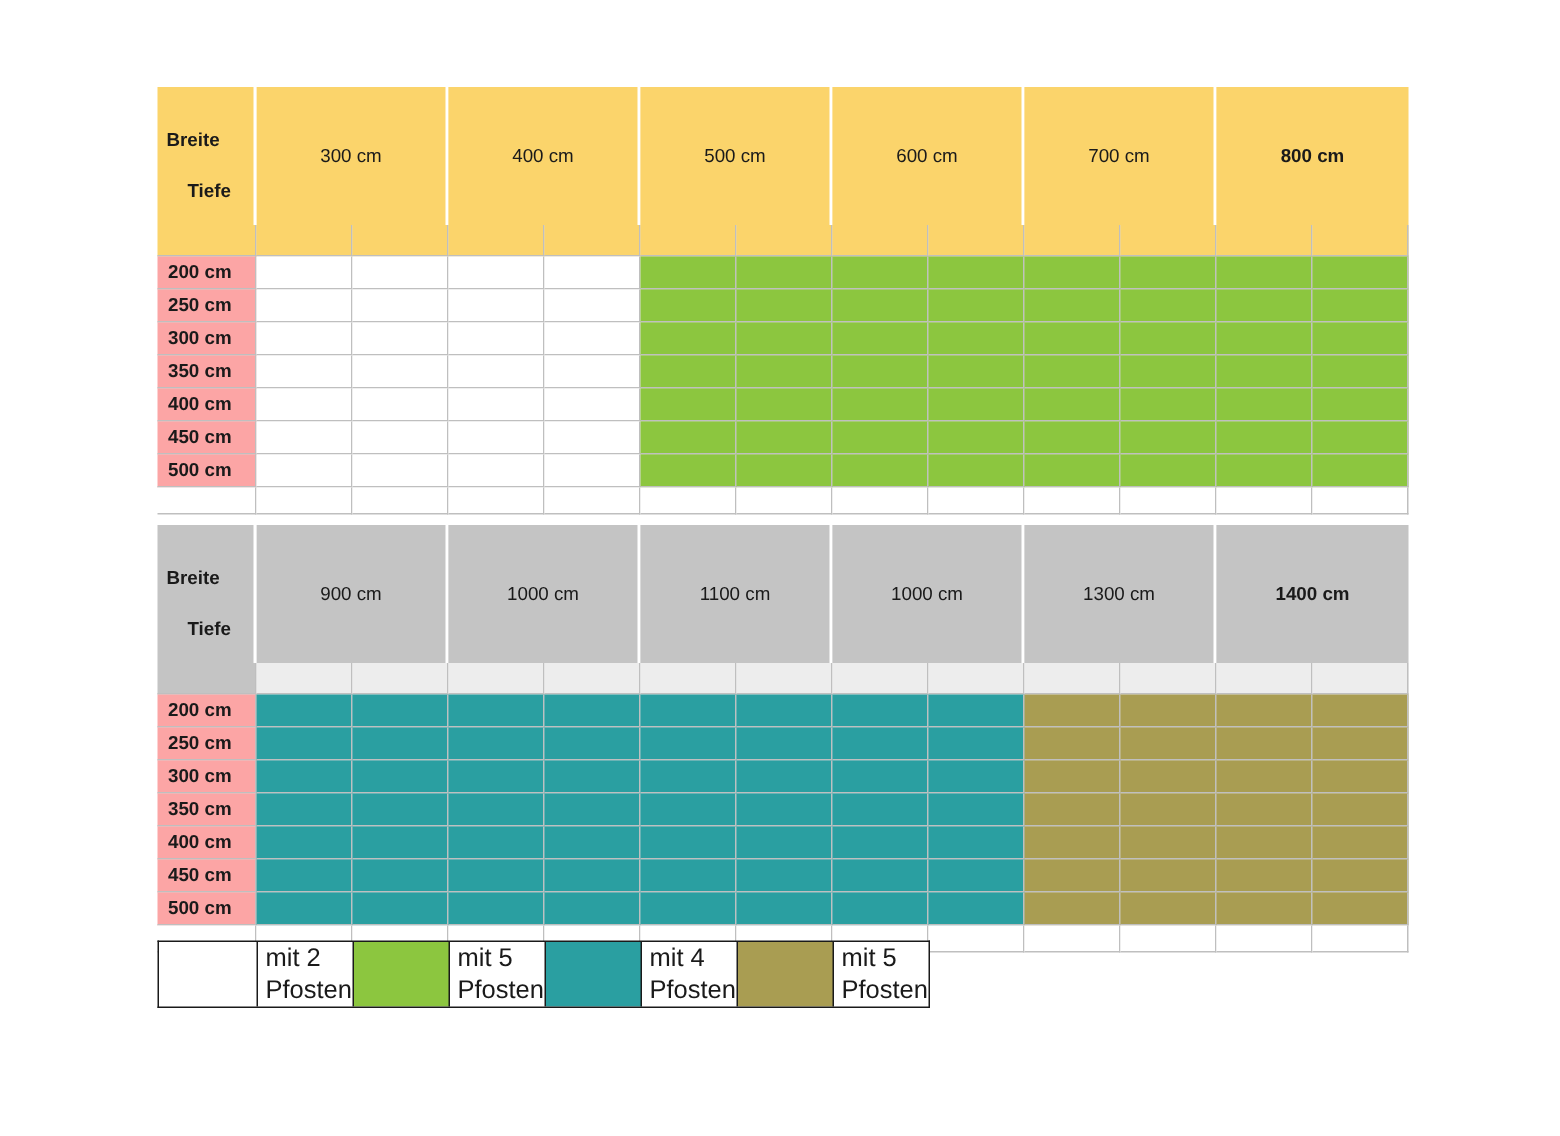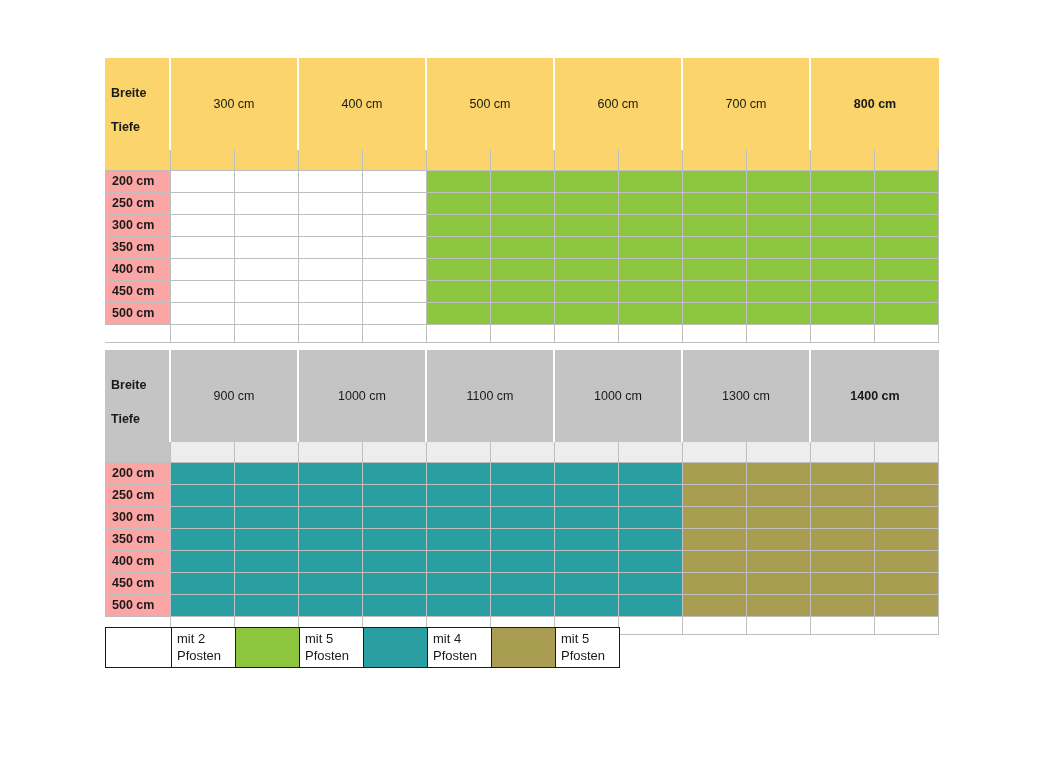--- a/index.html
+++ b/index.html
@@ -36,21 +36,21 @@
   .corner{
     position:relative;
     height:92px;
     text-align:left;
     font-weight:bold;
     font-size:12.5px;
     padding:0 0 0 6px !important;
     border-right:2px solid #ffffff;
   }
   .corner .breite{position:absolute;top:28px;left:6px;}
-  .corner .tiefe{position:absolute;bottom:16px;left:6px;}
+  .corner .tiefe{position:absolute;bottom:16px;left:20px;}
 
   .grp-head{
     height:92px;
     text-align:center;
     font-size:13px;
     border-right:2px solid #ffffff;
   }
   .grp-head.last{border-right:none;font-weight:bold;}
 
   
@@ -94,21 +94,21 @@
 
   
   .legend{
     position:absolute;
     border-collapse:collapse;
     table-layout:fixed;
   }
   .legend td{
     padding:0;
     height:40px;
-    font-size:13px;
+    font-size:17px;
     line-height:1.25;
     box-sizing:border-box;
     vertical-align:middle;
   }
   .lg-blank{width:66px;border:1.5px solid #1a1a1a;border-right:none;background:#fff;}
   .lg-text{
     width:64px;
     border-top:1.5px solid #1a1a1a;
     border-bottom:1.5px solid #1a1a1a;
     border-left:1.5px solid #1a1a1a;

